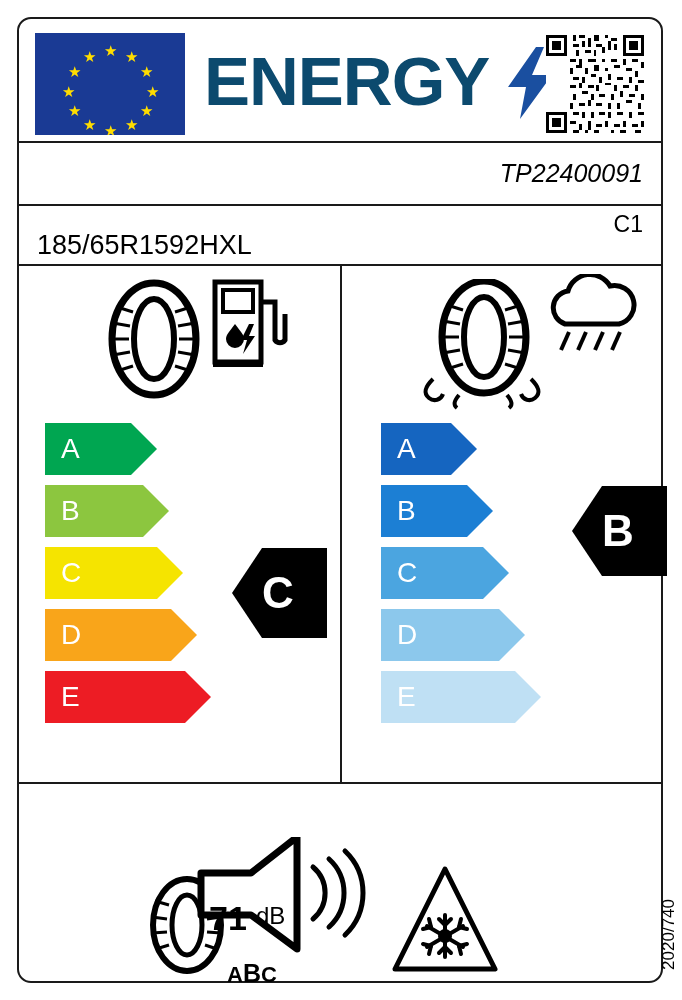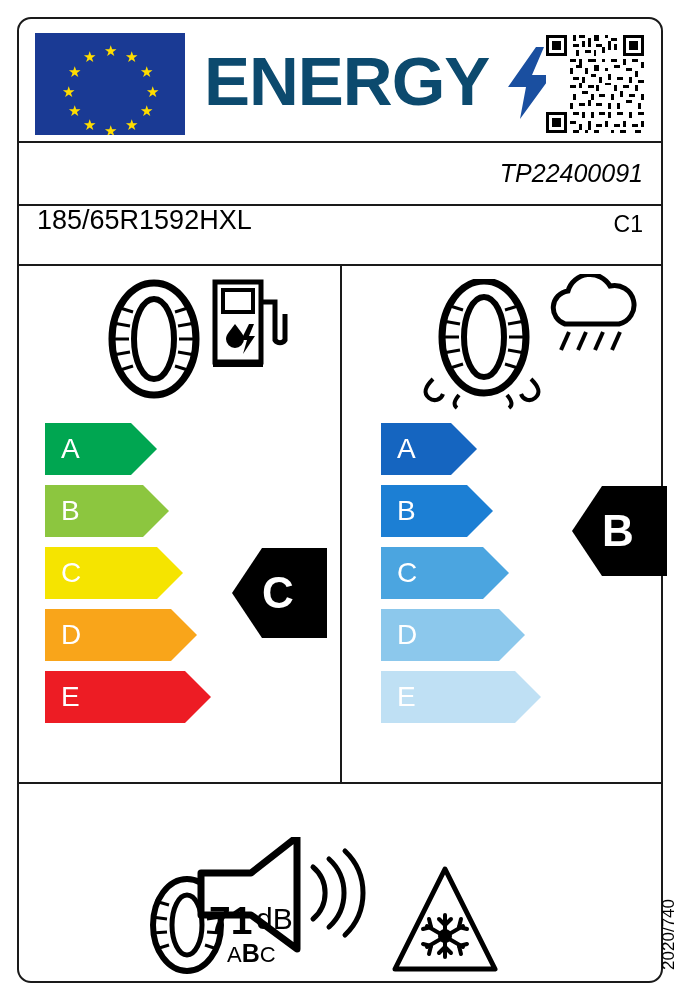--- a/index.html
+++ b/index.html
@@ -92,21 +92,21 @@
   .code {
     position: absolute;
     right: 18px;
     top: 140px;
     font-size: 25px;
     font-style: italic;
   }
   .size {
     position: absolute;
     left: 18px;
-    top: 186px;
+    top: 211px;
     font-size: 27px;
   }
   .cls {
     position: absolute;
     right: 18px;
     top: 192px;
     font-size: 23px;
   }
 
   
@@ -167,34 +167,35 @@
     position: absolute;
     left: 120px;
     top: 818px;
     width: 230px;
     height: 140px;
   }
   .db-val {
     position: absolute;
     left: 190px;
     top: 880px;
-    font-size: 39px;
+    font-size: 34px;
     font-weight: bold;
   }
   .db-unit {
     position: absolute;
     left: 237px;
     top: 883px;
-    font-size: 30px;
+    font-size: 24px;
   }
   .noise-classes {
     position: absolute;
     left: 208px;
-    top: 920px;
+    top: 940px;
     font-size: 22px;
+    font-weight: bold;
   }
   .noise-classes b { font-size: 25px; }
 
   .snow {
     position: absolute;
     left: 372px;
     top: 846px;
     width: 108px;
     height: 110px;
   }

